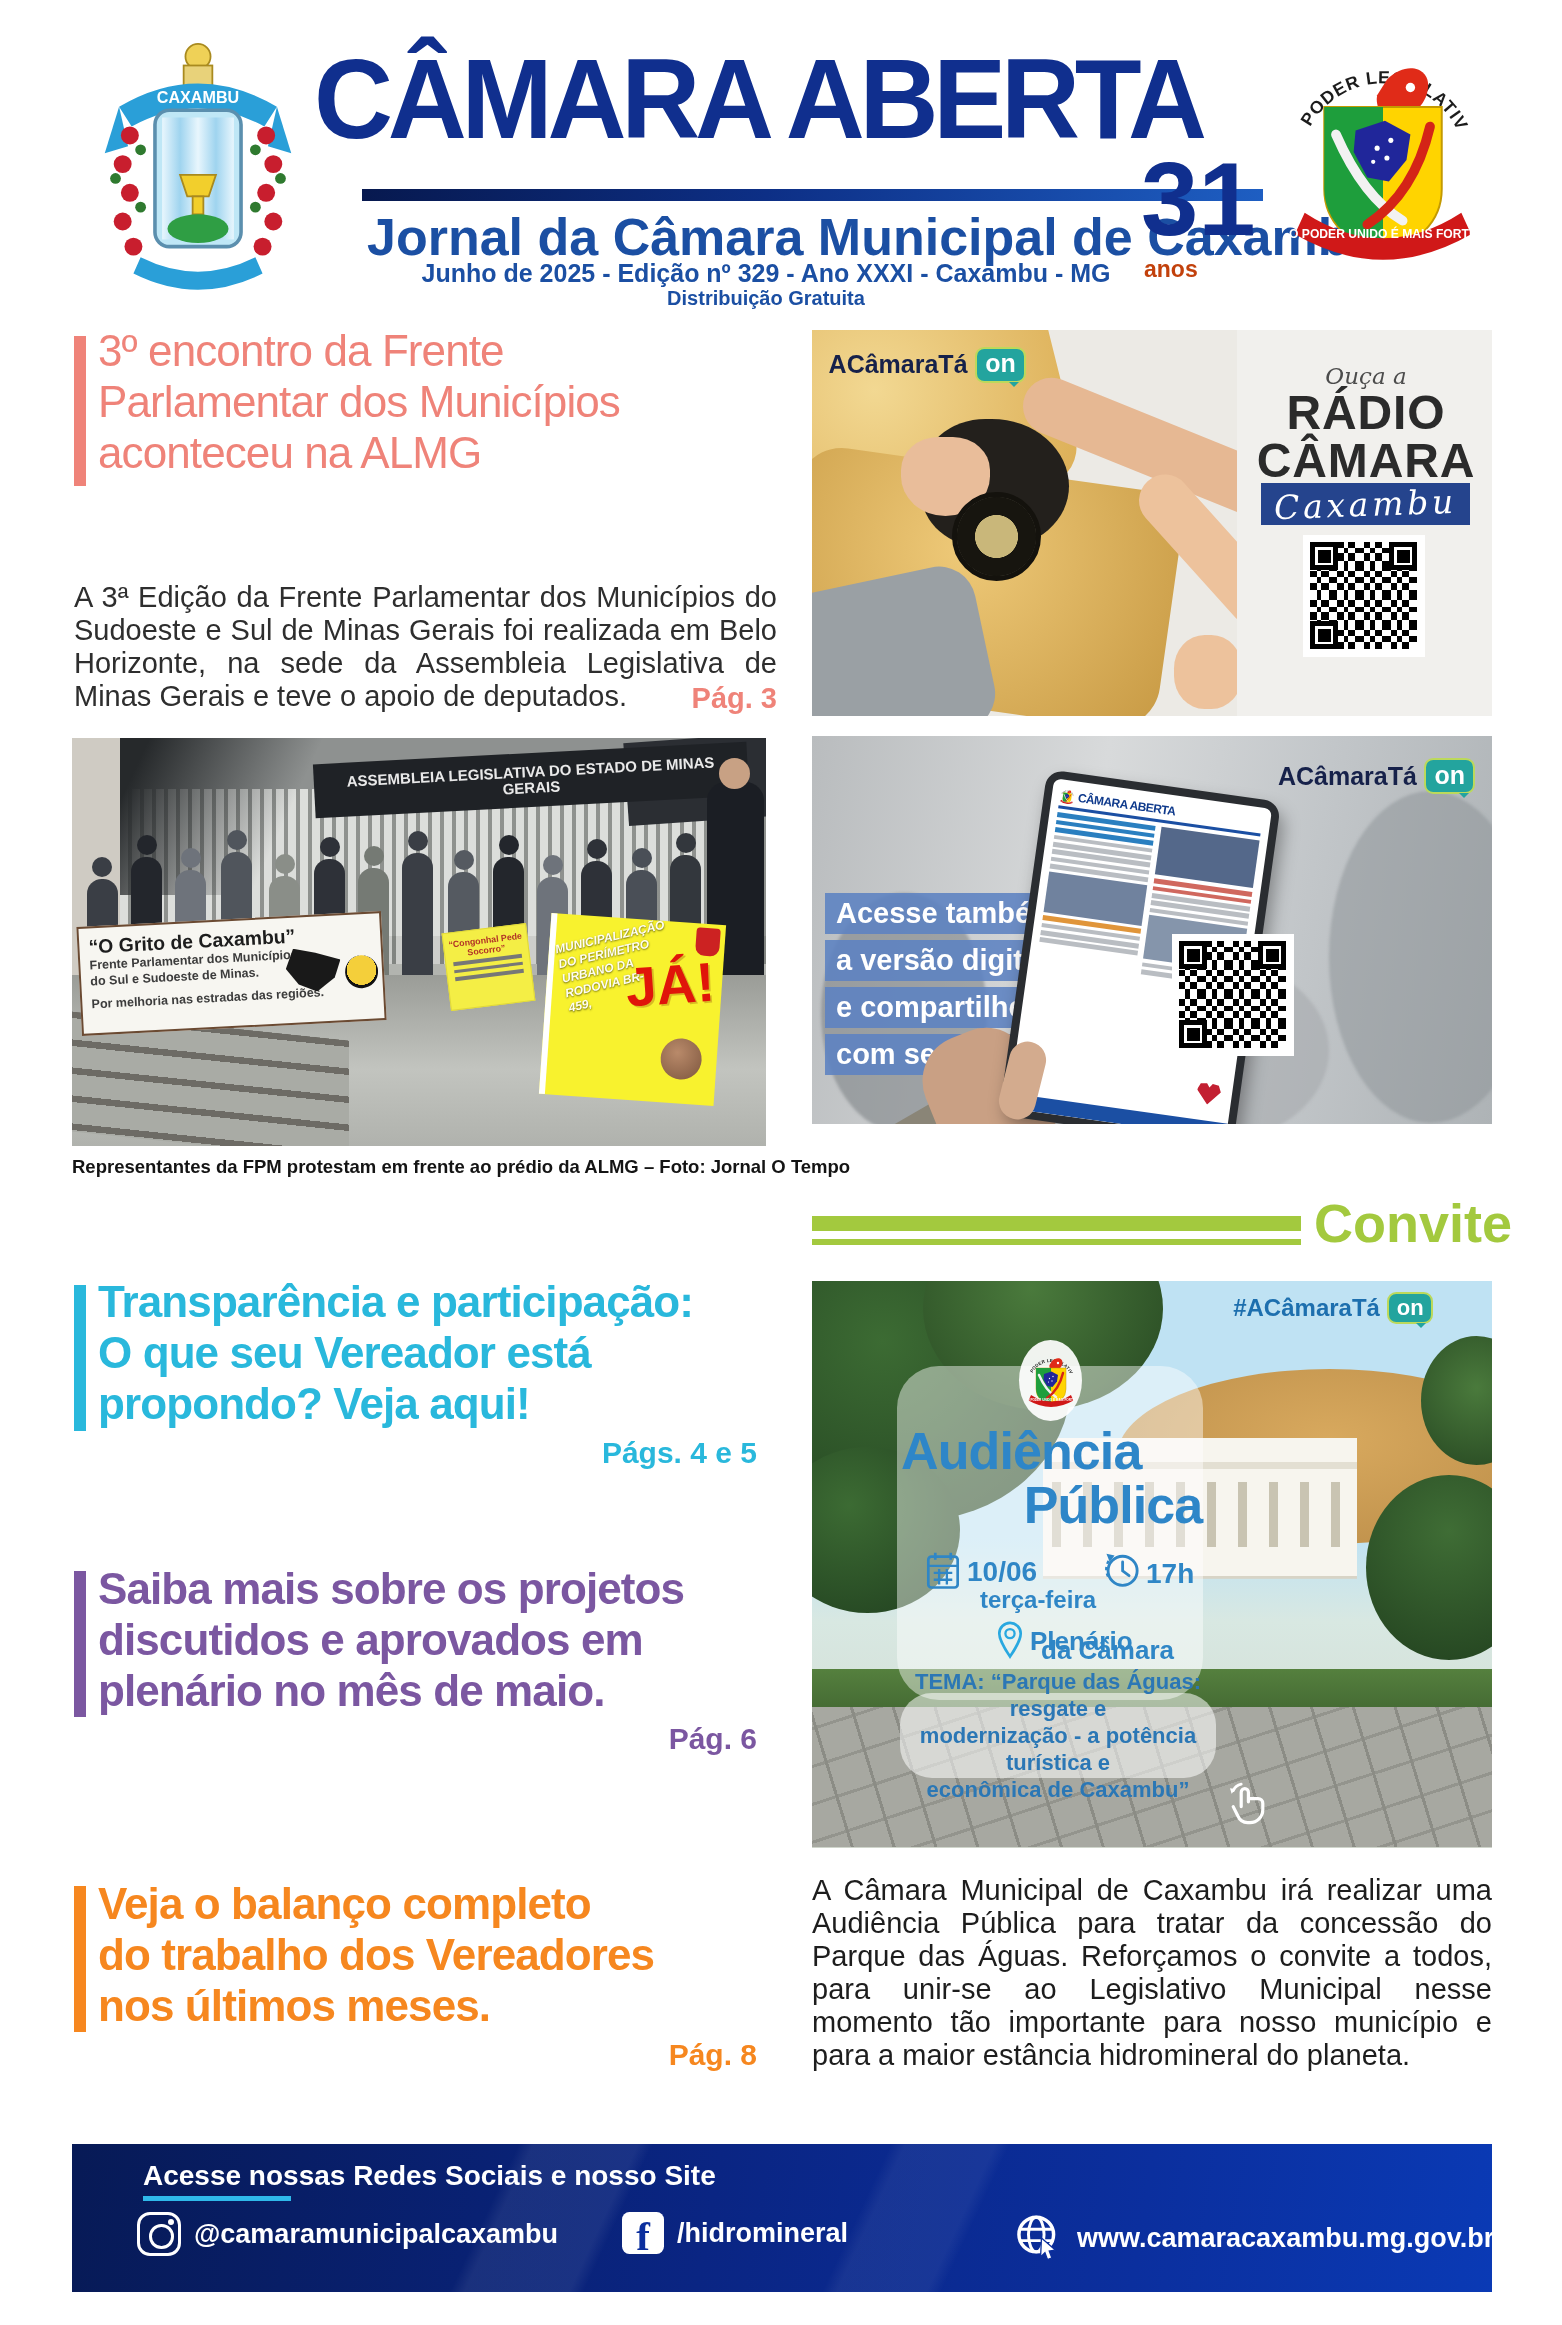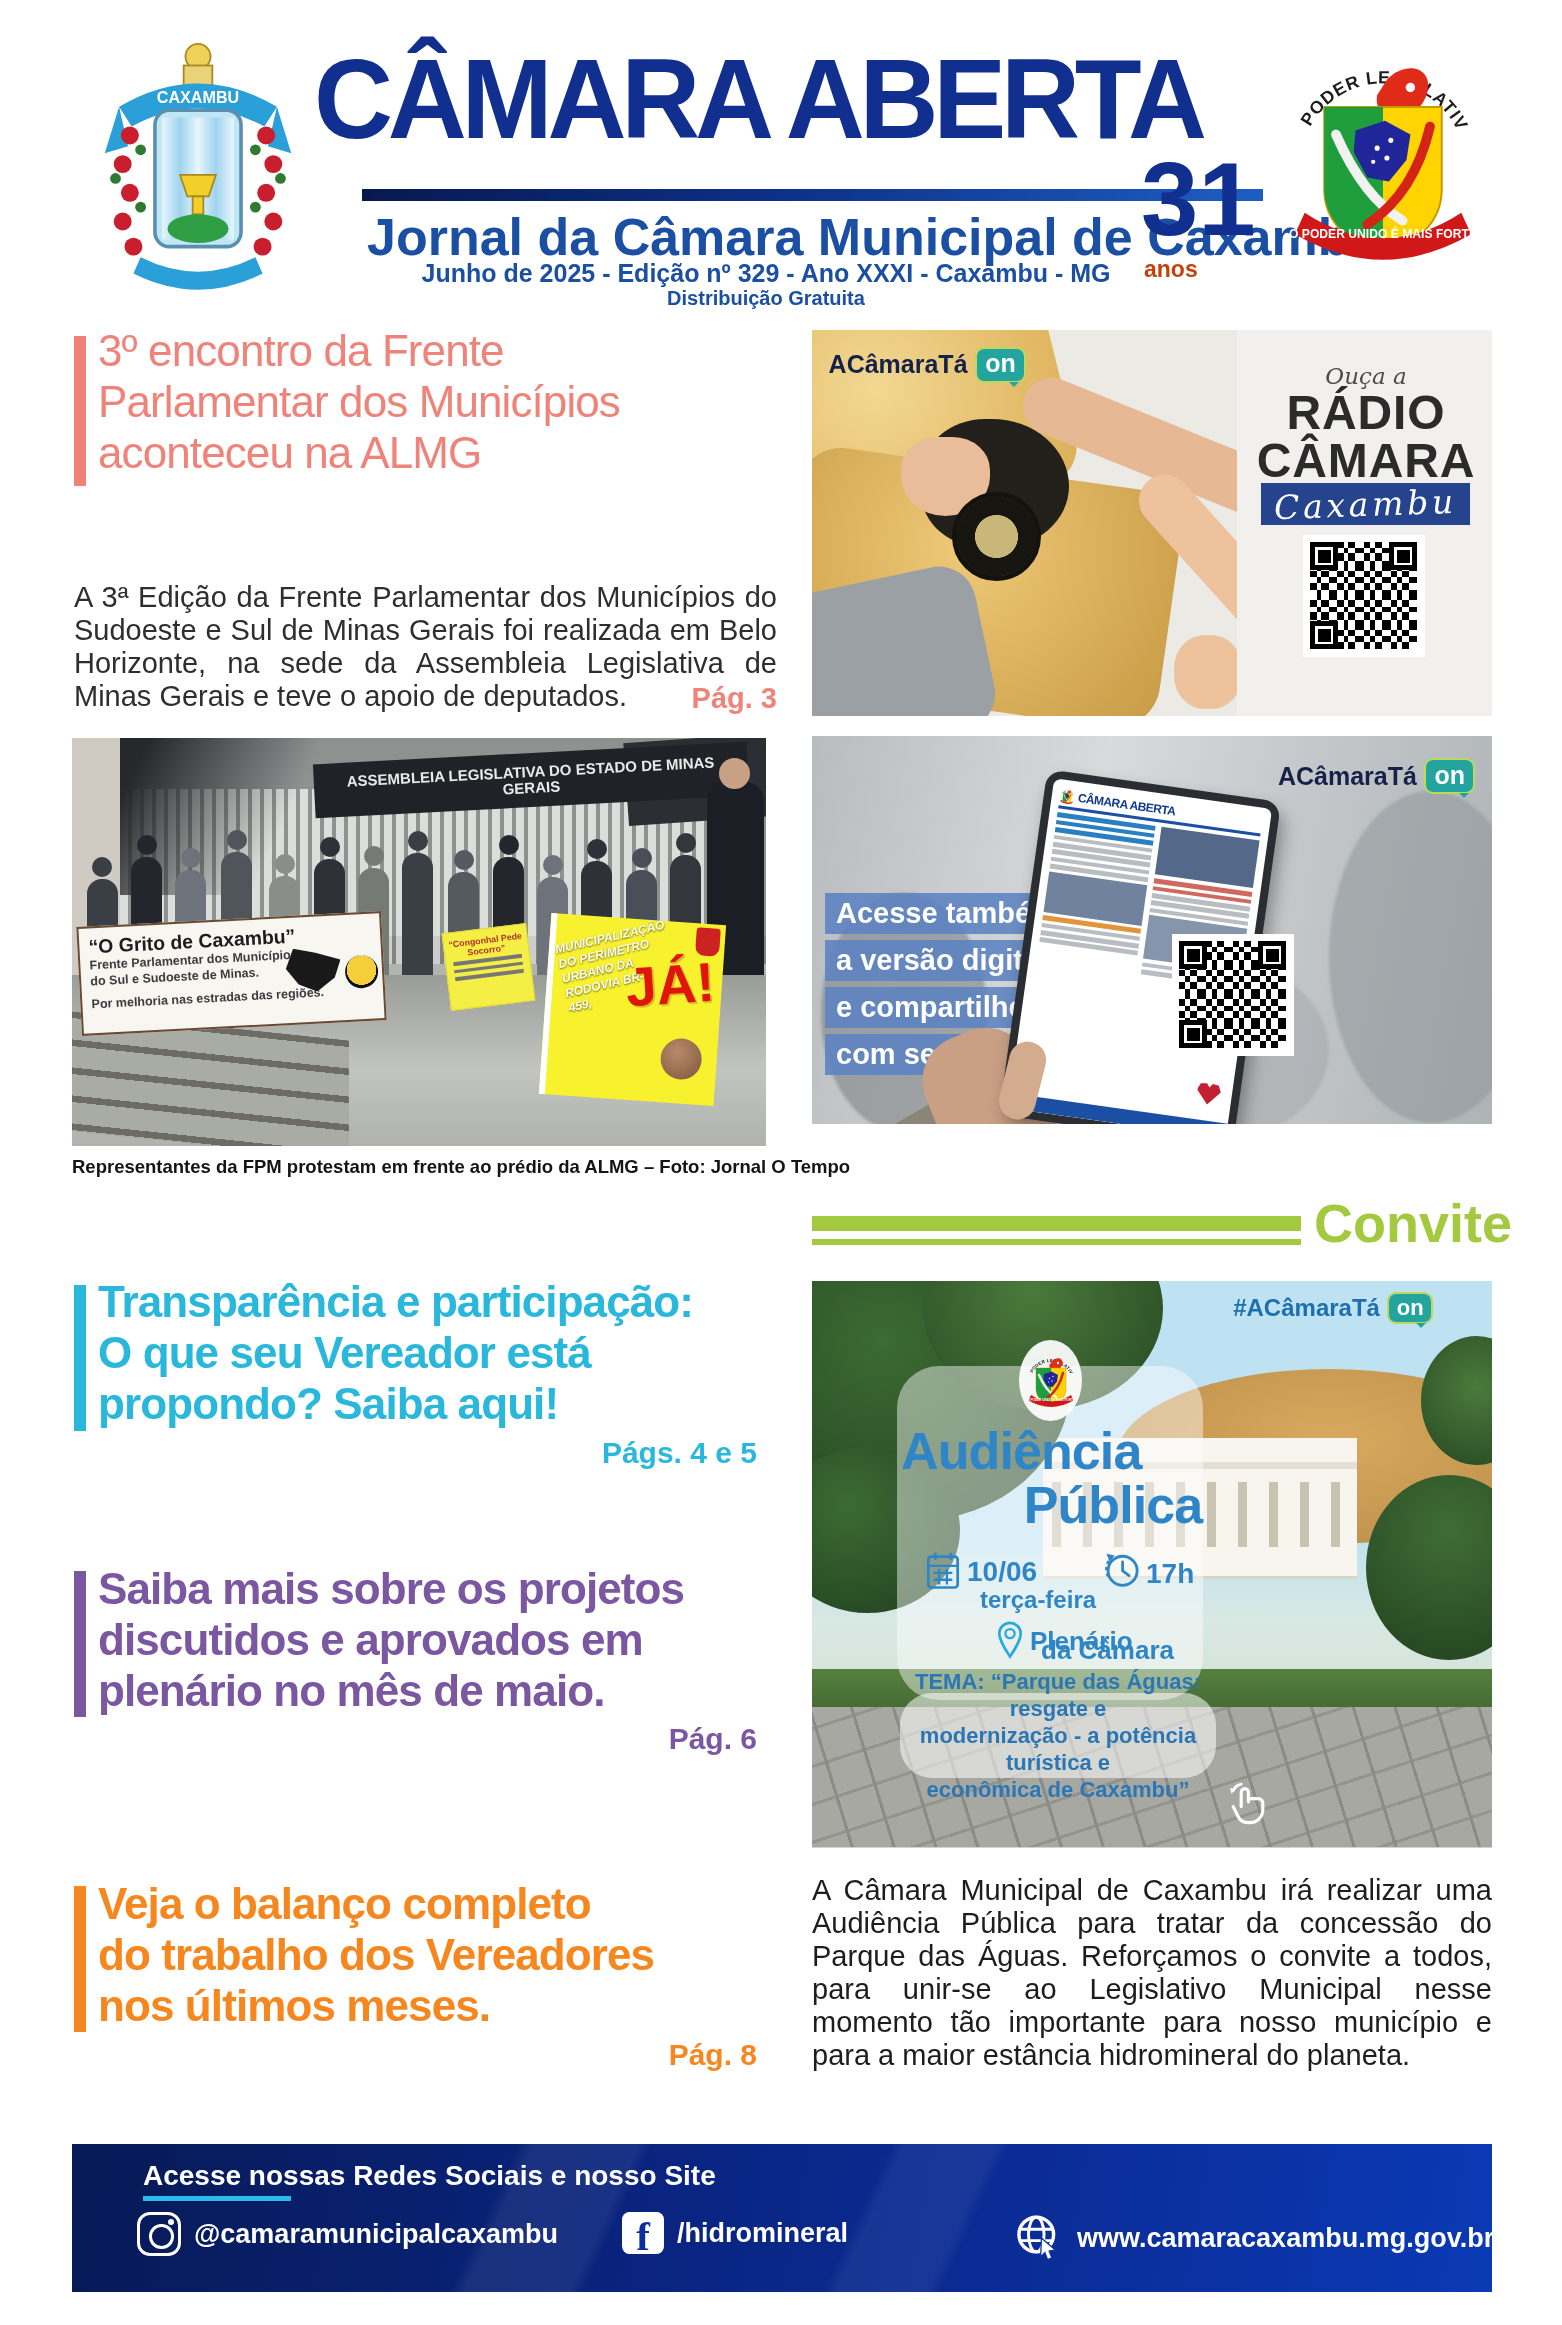--- a/index.html
+++ b/index.html
@@ -427,21 +427,21 @@
       </div>
     </div>
     <div class="photo-caption">Representantes da FPM protestam em frente ao prédio da ALMG – Foto: Jornal O Tempo</div>
   </div>
 
   <div>
     <div class="hl-bar bar-cyan"></div>
     <div class="teaser-lines t-cyan">
       <div>Transparência e participação:</div>
       <div>O que seu Vereador está</div>
-      <div>propondo? Saiba aqui!</div>
+      <div>propondo? Veja aqui!</div>
     </div>
     <div class="pageref pr-cyan">Págs. 4 e 5</div>
   </div>
 
   <div>
     <div class="hl-bar bar-purple"></div>
     <div class="teaser-lines t-purple">
       <div>Saiba mais sobre os projetos</div>
       <div>discutidos e aprovados em</div>
       <div>plenário no mês de maio.</div>

